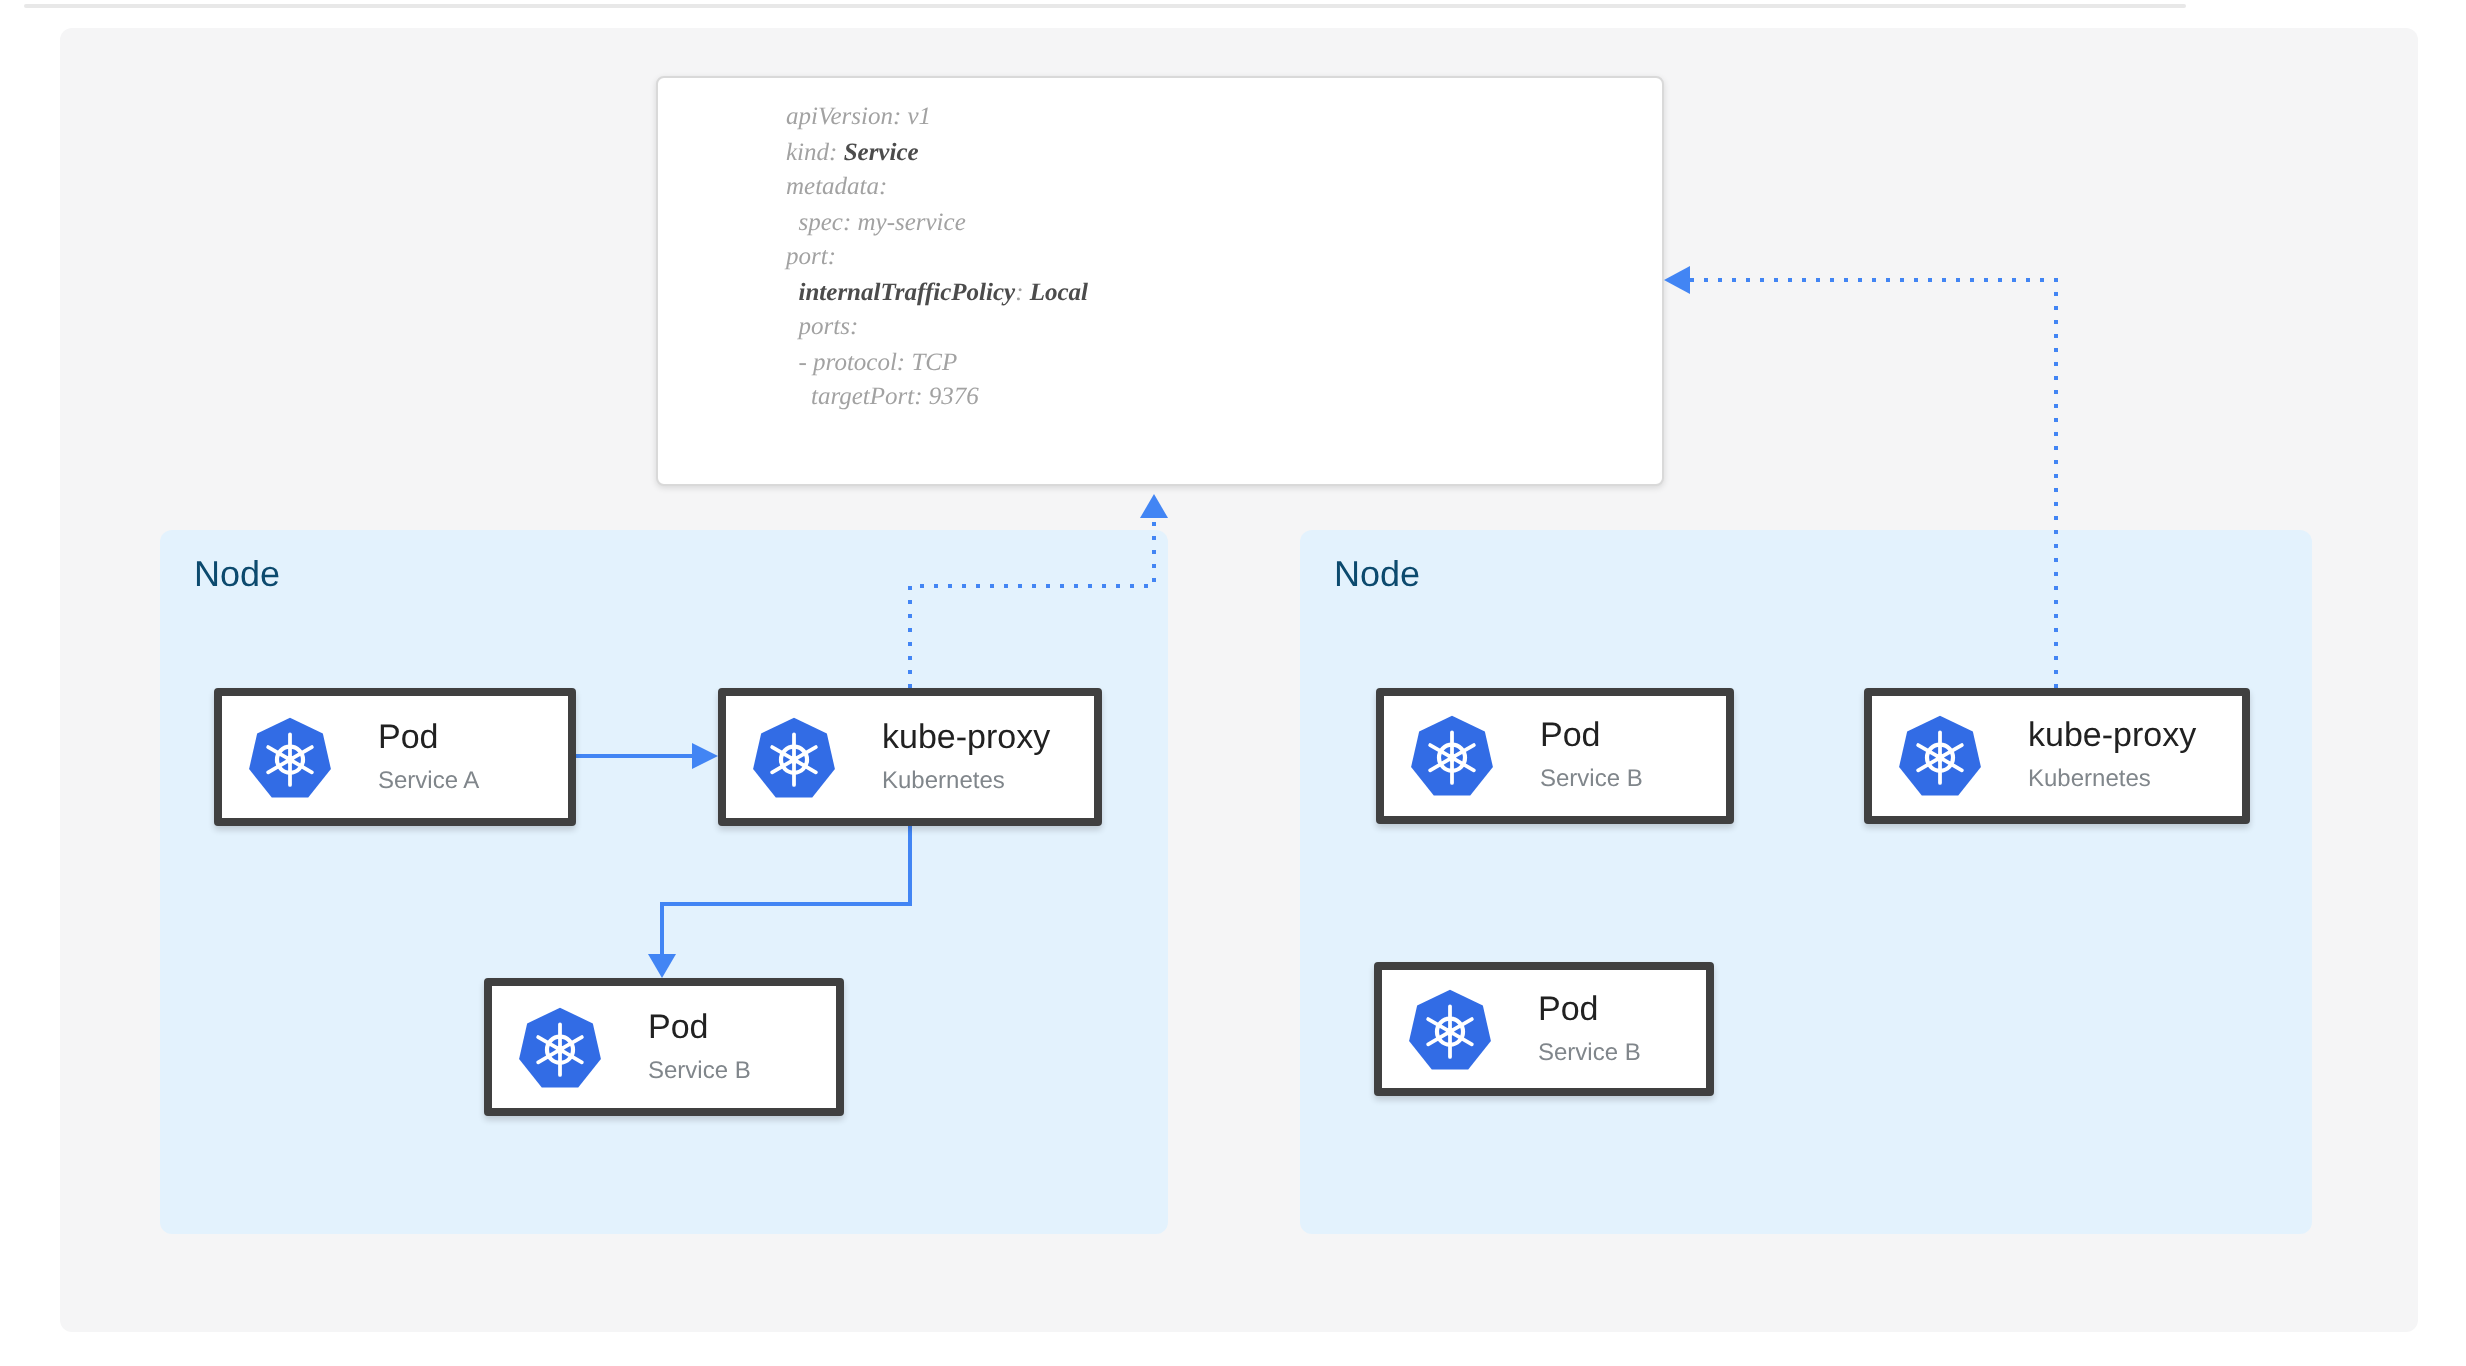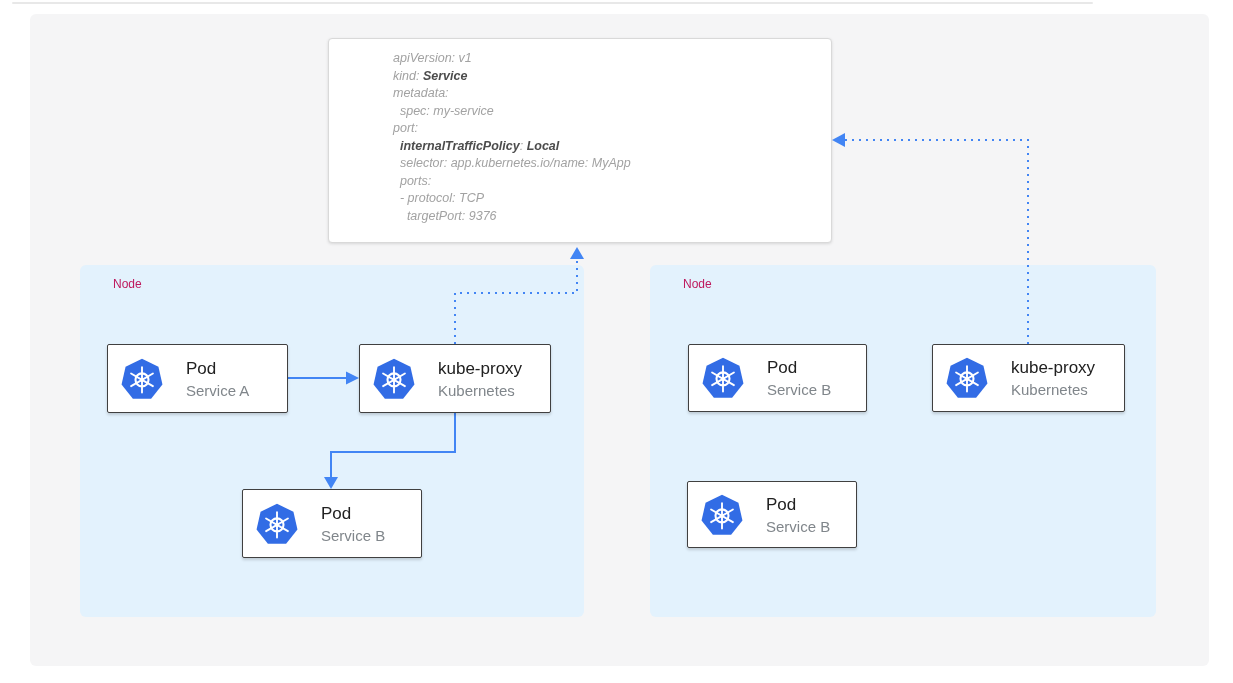--- a/index.html
+++ b/index.html
@@ -20,47 +20,47 @@
   .canvas{position:absolute;left:30px;top:14px;width:1179px;height:652px;background:var(--canvas-bg);border-radius:6px;}
 
   .yaml-box{
     position:absolute;left:328px;top:38px;width:504px;height:205px;
     background:#ffffff;border:1px solid #d9d9d9;border-radius:4px;
     box-shadow:0 1px 3px rgba(0,0,0,.12);
     padding:11px 10px 0 64px;overflow:hidden;
   }
   .yaml-line{
     white-space:pre;
-    font-family:Liberation Sans, sans-serif;
+    font-family:Liberation Serif, serif;
     font-style:italic;
     font-size:12.5px;line-height:17.5px;
     color:var(--yaml-regular);
   }
   .yaml-line .b{font-weight:bold;color:var(--yaml-bold);}
 
   .node{
     position:absolute;top:265px;height:352px;
     background:var(--node-fill);border-radius:6px;
   }
   .node-left{left:80px;width:504px;}
   .node-right{left:650px;width:506px;}
   .node-label{
     position:absolute;left:17px;top:12px;
-    font-size:12px;color:#be185d;margin-left:16px;
+    font-size:18px;color:#0c4a6e;
   }
 
   .card{
     position:absolute;
-    background:#ffffff;border:1px solid #404040;border-radius:2px;
+    background:#ffffff;border:4px solid #404040;border-radius:2px;
     box-shadow:0 2px 3px rgba(0,0,0,.16);
     display:flex;align-items:center;padding-left:13px;
   }
   .k8s-icon{width:42px;height:44px;flex:0 0 auto;margin-right:23px;}
   .card-title{font-size:17px;line-height:21px;color:var(--card-title);}
-  .card-subtitle{font-size:15px;line-height:19px;color:var(--card-subtitle);margin-top:2px;}
+  .card-subtitle{font-size:12px;line-height:19px;color:var(--card-subtitle);margin-top:2px;}
 
   .arrows{position:absolute;left:0;top:0;width:1233px;height:683px;pointer-events:none;}
   .arrow-line{fill:none;stroke:var(--arrow-blue);stroke-width:2;}
   .arrow-line.dotted{stroke-dasharray:2 5;}
   .arrow-head{fill:var(--arrow-blue);stroke:none;}
   .defs-hidden{position:absolute;width:0;height:0;overflow:hidden;}
 </style>
 </head>
 <body>
 
@@ -88,21 +88,20 @@
   <div class="canvas"></div>
 
   <div class="yaml-box">
     <div id="yaml-code">
         <div class="yaml-line"><span>apiVersion: v1</span></div>
         <div class="yaml-line"><span>kind: </span><span class="b">Service</span></div>
         <div class="yaml-line"><span>metadata:</span></div>
         <div class="yaml-line"><span>  spec: my-service</span></div>
         <div class="yaml-line"><span>port:</span></div>
         <div class="yaml-line"><span>  </span><span class="b">internalTrafficPolicy</span><span>: </span><span class="b">Local</span></div>
-        <div class="yaml-line"><span>  selector: app.kubernetes.io/name: MyApp</span></div>
         <div class="yaml-line"><span>  ports:</span></div>
         <div class="yaml-line"><span>  - protocol: TCP</span></div>
         <div class="yaml-line"><span>    targetPort: 9376</span></div>
       </div>
   </div>
 
   <div class="node node-left">
     <div class="node-label">Node</div>
   </div>
   <div class="node node-right">

